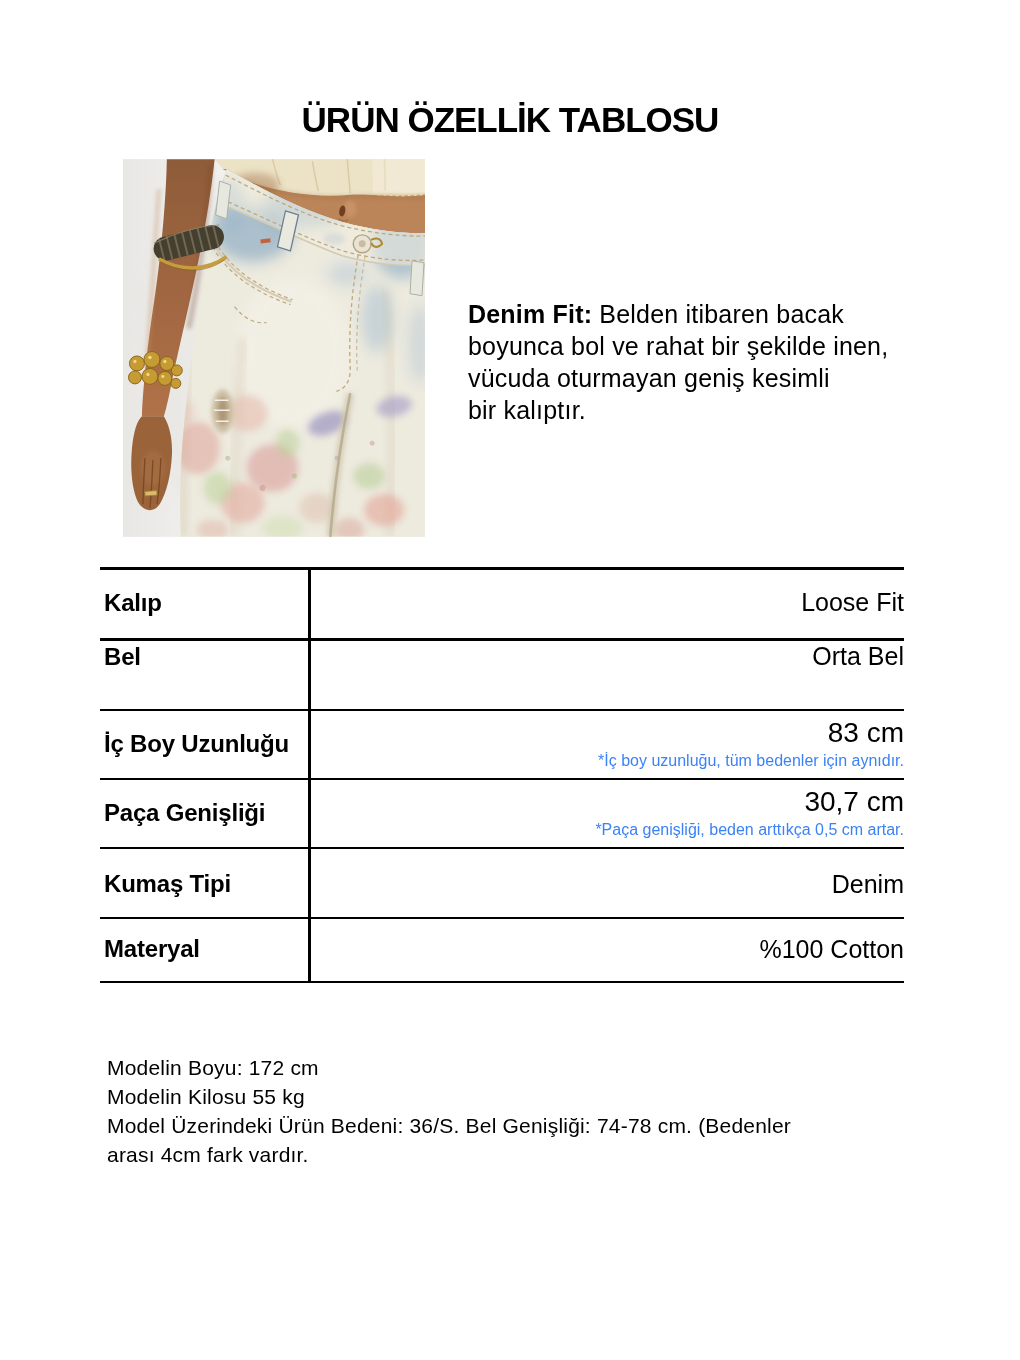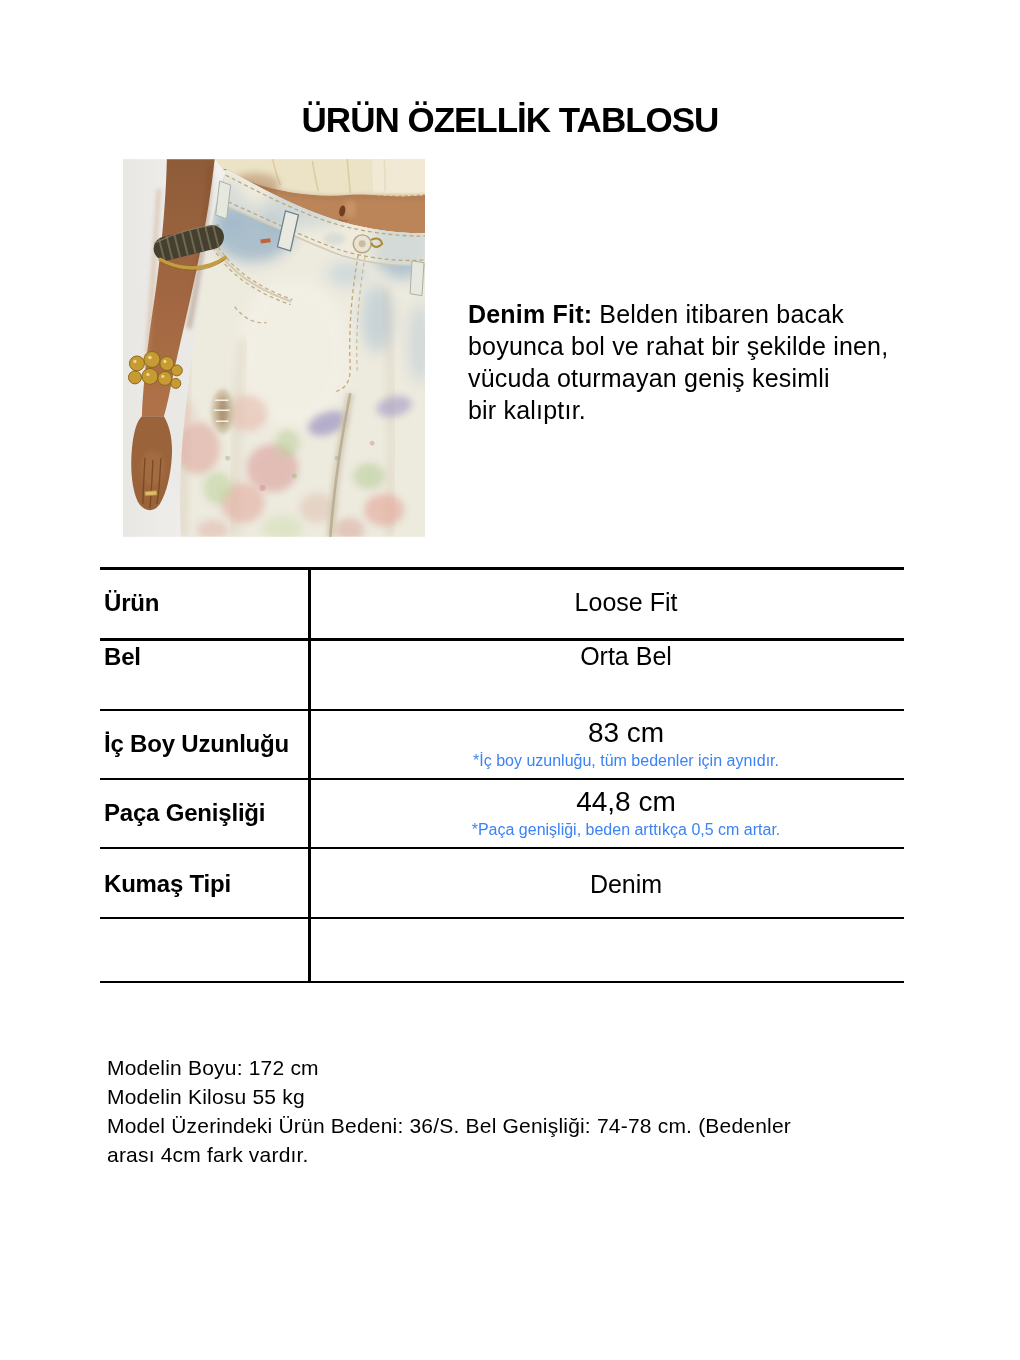--- a/index.html
+++ b/index.html
@@ -25,21 +25,21 @@
   .hline.thin  { height:2px; }
   .vline { position:absolute; left:208px; top:0; width:3px; height:416px; background:#000; }
   .row { position:absolute; left:0; width:100%; }
   .cell-label {
     position:absolute; left:4px; top:0; height:100%; width:198px;
     display:flex; align-items:center;
     font-weight:bold; font-size:24px; letter-spacing:-0.2px;
   }
   .cell-value {
     position:absolute; left:248px; top:0; right:0; height:100%;
-    display:flex; flex-direction:column; justify-content:center; align-items:center;
+    display:flex; flex-direction:column; justify-content:center; align-items:flex-end;
   }
   .value { font-size:25px; }
   .row.has-note .value { font-size:28px; }
   .note { font-size:16px; margin-top:3px; color:#3b82f6; }
   .model-info {
     position:absolute; left:107px; top:1053px; width:860px;
     font-size:21px; line-height:29px; letter-spacing:0.2px;
   }
 </style>
 </head>
@@ -236,21 +236,21 @@
     <div class="hline thick" style="top:0;"></div>
     <div class="hline thick" style="top:71px;"></div>
     <div class="hline thin" style="top:142px;"></div>
     <div class="hline thin" style="top:211px;"></div>
     <div class="hline thin" style="top:280px;"></div>
     <div class="hline thin" style="top:350px;"></div>
     <div class="hline thin" style="top:414px;"></div>
     <div class="vline"></div>
 
     <div class="row" style="top:0;height:71px;">
-      <div class="cell-label">Ürün</div>
+      <div class="cell-label">Kalıp</div>
       <div class="cell-value">
         <div class="value">Loose Fit</div>
       </div>
     </div>
 
     <div class="row" style="top:54px;height:71px;">
       <div class="cell-label">Bel</div>
       <div class="cell-value">
         <div class="value">Orta Bel</div>
       </div>
@@ -260,32 +260,38 @@
       <div class="cell-label">İç Boy Uzunluğu</div>
       <div class="cell-value">
         <div class="value">83 cm</div>
         <div class="note">*İç boy uzunluğu, tüm bedenler için aynıdır.</div>
       </div>
     </div>
 
     <div class="row has-note" style="top:211px;height:69px;">
       <div class="cell-label">Paça Genişliği</div>
       <div class="cell-value">
-        <div class="value">44,8 cm</div>
+        <div class="value">30,7 cm</div>
         <div class="note">*Paça genişliği, beden arttıkça 0,5 cm artar.</div>
       </div>
     </div>
 
     <div class="row" style="top:280px;height:74px;">
       <div class="cell-label">Kumaş Tipi</div>
       <div class="cell-value">
         <div class="value">Denim</div>
       </div>
     </div>
 
+    <div class="row" style="top:350px;height:64px;">
+      <div class="cell-label">Materyal</div>
+      <div class="cell-value">
+        <div class="value">%100 Cotton</div>
+      </div>
+    </div>
   </div>
 
   <div class="model-info">
     <div>Modelin Boyu: 172 cm</div>
     <div>Modelin Kilosu 55 kg</div>
     <div>Model Üzerindeki Ürün Bedeni: 36/S. Bel Genişliği: 74-78 cm. (Bedenler</div>
     <div>arası 4cm fark vardır.</div>
   </div>
 
 </div>

